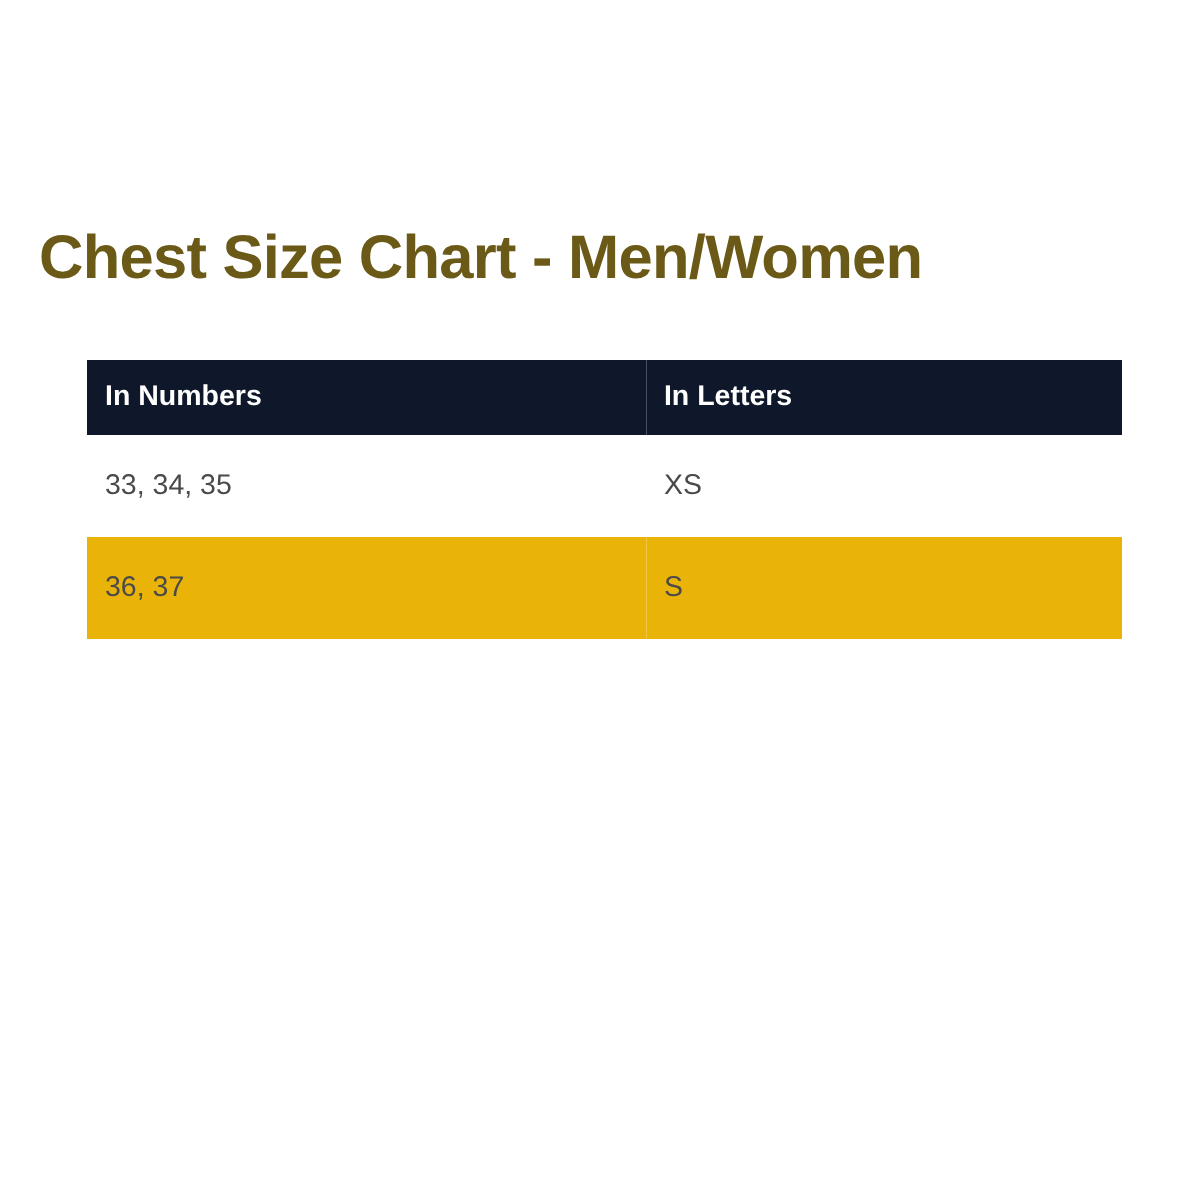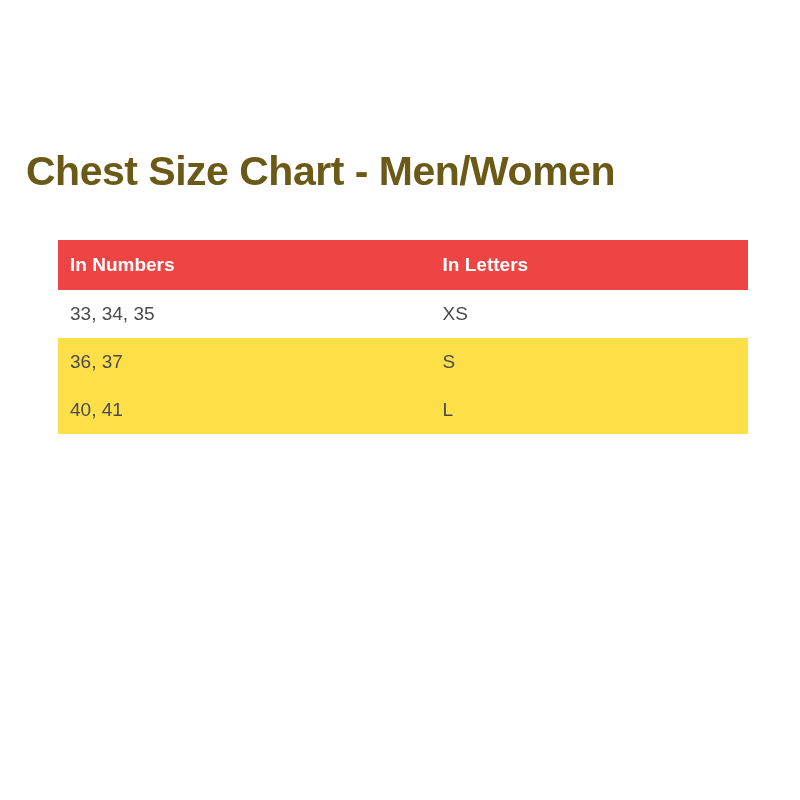--- a/index.html
+++ b/index.html
@@ -38,36 +38,36 @@
     table-layout: fixed;
   }
   .size-table th,
   .size-table td {
     text-align: left;
     vertical-align: middle;
     padding: 0 0 0 12px;
     font-size: 19px;
   }
   .size-table thead th {
-    background: #ef4444;
+    background: #0f172a;
     color: #ffffff;
     font-weight: bold;
     height: 50px;
     font-size: 19px;
   }
   .size-table tbody tr {
-    height: 48px;
+    height: 68px;
     margin-top: 32px;
   }
   .size-table tbody tr.row-light td {
     background: #ffffff;
     color: #4a4a4a;
   }
   .size-table tbody tr.row-shaded td {
-    background: #fde047;
+    background: #eab308;
     color: #4a4a4a;
   }
   .size-table col.col-numbers { width: 54%; }
   .size-table col.col-letters { width: 46%; }
   .size-table tbody td.cell-numbers {
     padding-left: 12px;
   }
   .size-table thead th.head-letters,
   .size-table tbody td.cell-letters {
     padding-left: 12px;
@@ -93,20 +93,16 @@
     </thead>
     <tbody>
       <tr class="row-light">
         <td class="cell-numbers">33, 34, 35</td>
         <td class="cell-letters">XS</td>
       </tr>
       <tr class="row-shaded">
         <td class="cell-numbers">36, 37</td>
         <td class="cell-letters">S</td>
       </tr>
-      <tr class="row-shaded">
-        <td class="cell-numbers">40, 41</td>
-        <td class="cell-letters">L</td>
-      </tr>
     </tbody>
   </table>
 
 </div>
 
 </body></html>

